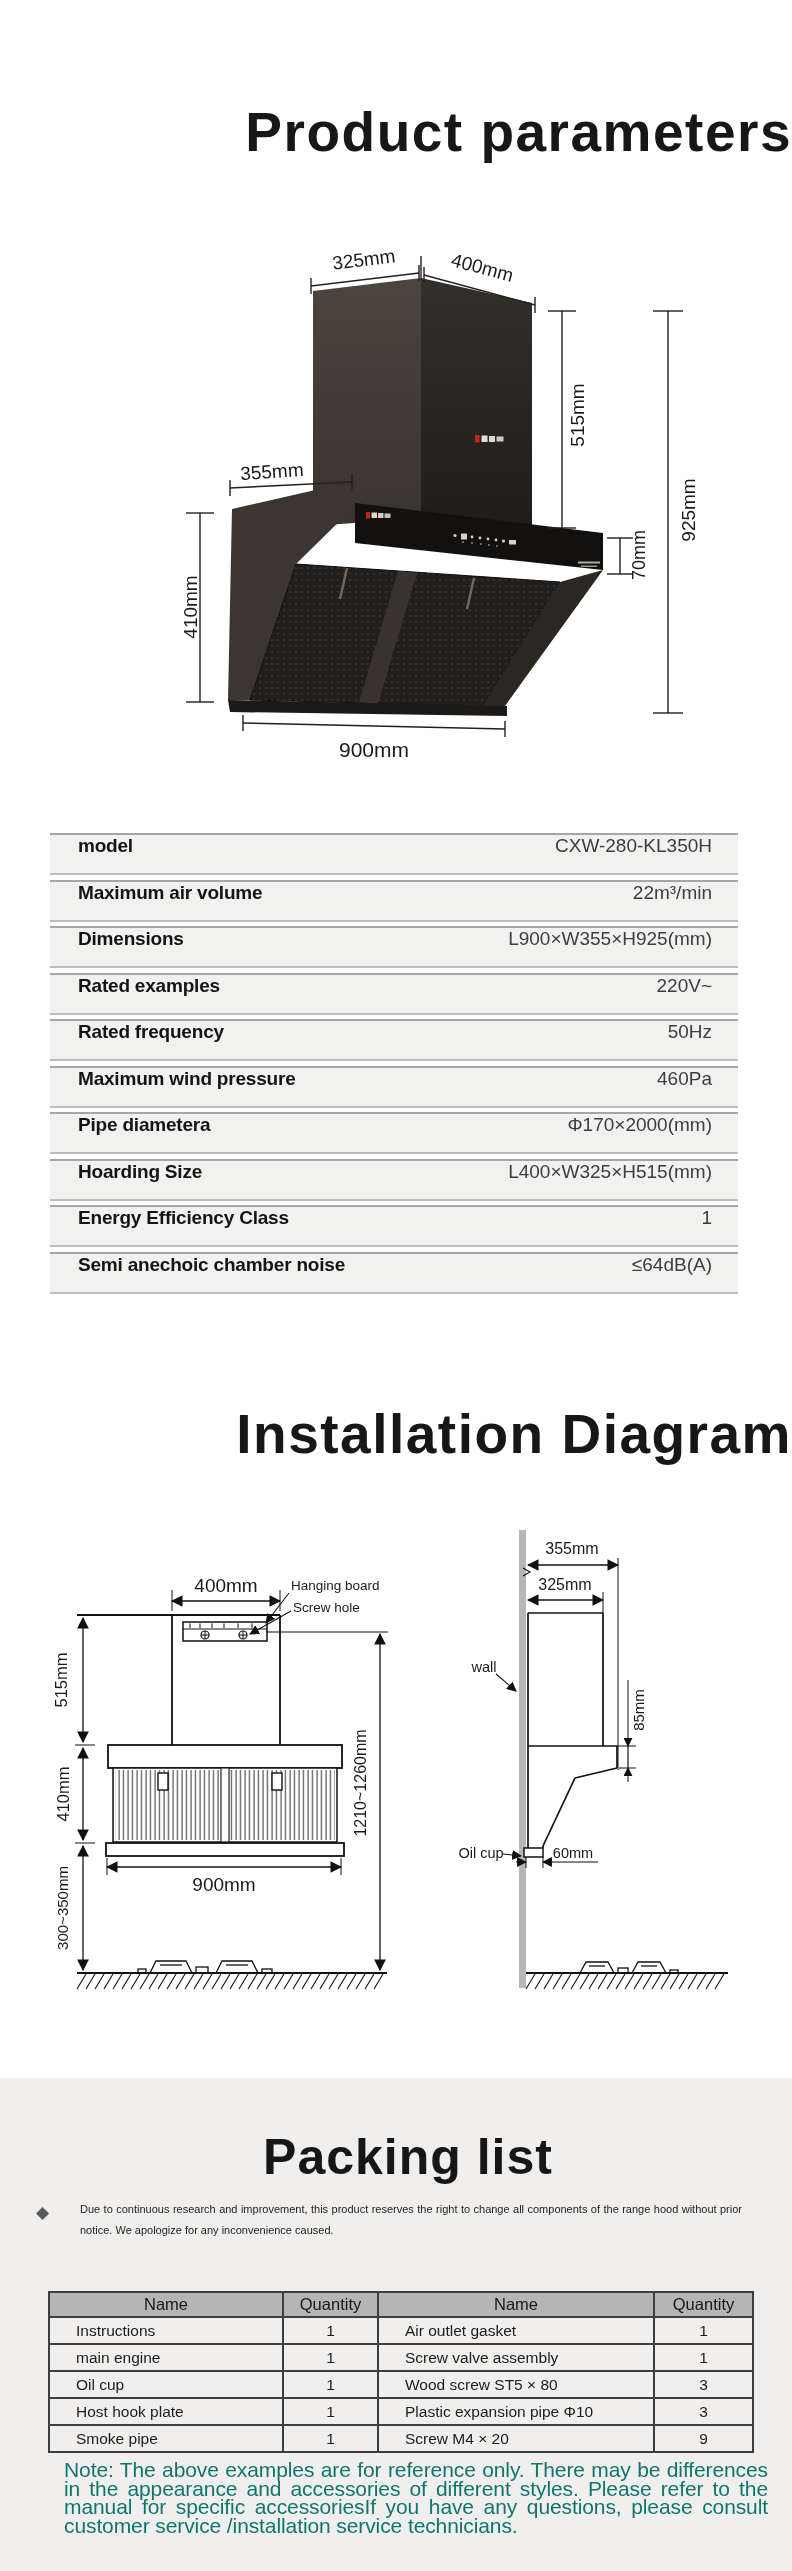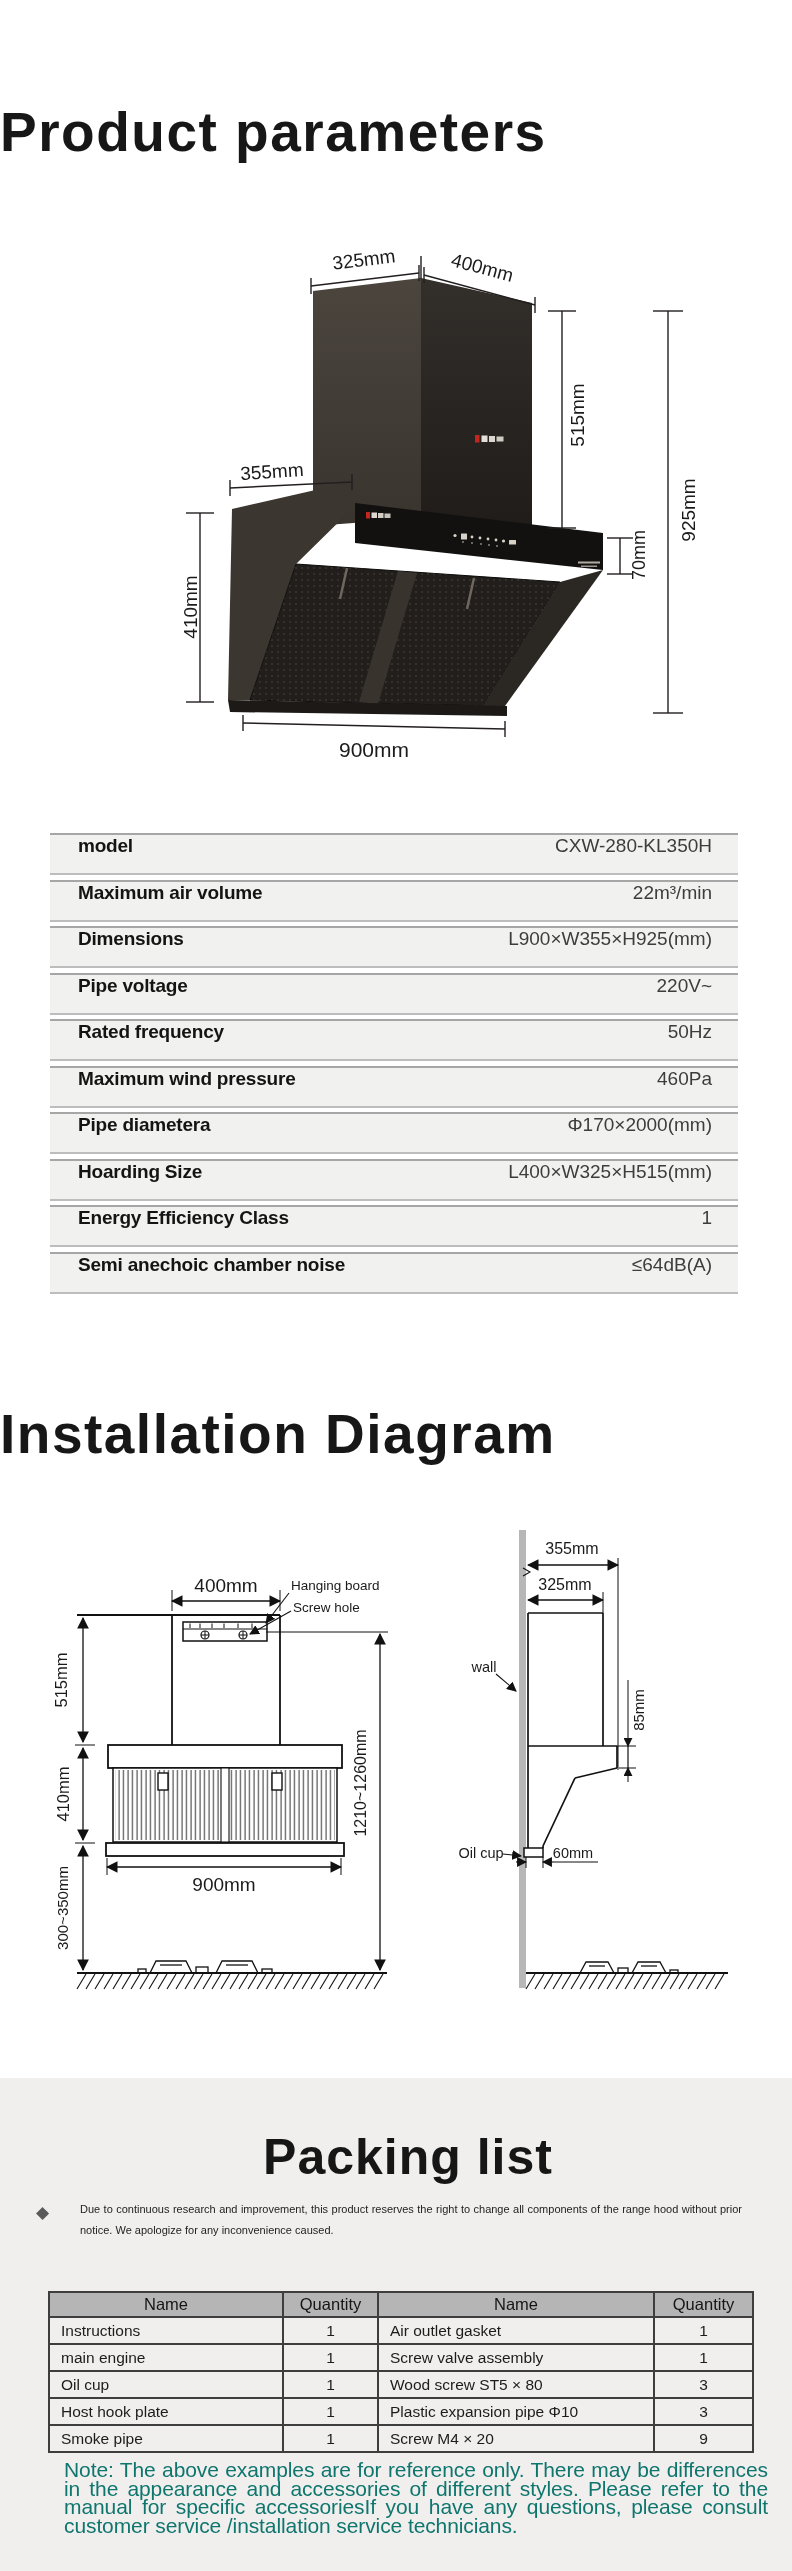--- a/index.html
+++ b/index.html
@@ -1,18 +1,18 @@
 <!DOCTYPE html>
 <html><head>
 <meta charset="utf-8">
 <style>
   html,body{margin:0;padding:0;background:#ffffff;}
   .page{position:relative;width:792px;height:2571px;margin:0 auto;background:#ffffff;
         font-family:"Liberation Sans",sans-serif;overflow:hidden;}
-  .big-title{position:absolute;left:0;width:100%;text-align:left;font-weight:bold;
+  .big-title{position:absolute;left:0;width:100%;text-align:right;font-weight:bold;
         color:#171717;letter-spacing:1.5px;}
   #title-product{top:100px;font-size:55px;}
   #title-install{top:1402px;font-size:55px;}
   svg text{font-family:"Liberation Sans",sans-serif;fill:#1b1b1b;}
   
   .spec-table{position:absolute;left:50px;top:833px;width:688px;}
   .spec-row{box-sizing:border-box;height:42px;margin-bottom:4.5px;background:#f1f1f0;
         border-top:2px solid #a6a6a6;border-bottom:2px solid #bdbdbd;
         display:flex;align-items:center;justify-content:space-between;padding:0 26px 16px 28px;}
   .spec-label{font-size:19px;font-weight:bold;color:#141414;letter-spacing:-0.2px;}
@@ -21,21 +21,21 @@
   .packing-section{position:absolute;left:0;top:2078px;width:792px;height:493px;background:#f0efee;}
   .packing-title{position:absolute;top:50px;left:0;width:100%;text-align:center;
         font-size:50px;font-weight:bold;color:#161616;letter-spacing:1px;padding-left:12px;}
   .bullet{position:absolute;left:36px;top:124px;font-size:17px;color:#5a5a5a;}
   .notice{position:absolute;left:80px;top:121px;width:662px;font-size:11px;line-height:21px;
         color:#232323;text-align:justify;}
   .pack-table{position:absolute;left:48px;top:213px;width:704px;border-collapse:collapse;table-layout:fixed;}
   .pack-table th{background:#b5b5b5;font-weight:400;font-size:16.5px;color:#161616;
         border:2px solid #3e3e3e;height:23px;padding:0;}
   .pack-table td{background:#f0efee;font-size:15.5px;color:#1c1c1c;border:2px solid #3e3e3e;
-        height:25px;padding:0 0 0 11px;}
+        height:25px;padding:0 0 0 26px;}
   .pack-table td.qty{text-align:center;padding:0;}
   .note{position:absolute;left:48px;top:383px;width:704px;font-size:21px;line-height:18.6px;
         color:#0f766e;text-align:justify;letter-spacing:-0.1px;margin-left:16px;}
 </style>
 </head>
 <body>
 
 <div class="page">
 
   <div class="big-title" id="title-product">Product parameters</div>
@@ -145,21 +145,21 @@
       </div>
     <div class="spec-row">
         <span class="spec-label">Maximum air volume</span>
         <span class="spec-value">22m³/min</span>
       </div>
     <div class="spec-row">
         <span class="spec-label">Dimensions</span>
         <span class="spec-value">L900×W355×H925(mm)</span>
       </div>
     <div class="spec-row">
-        <span class="spec-label">Pipe voltage</span>
+        <span class="spec-label">Rated examples</span>
         <span class="spec-value">220V~</span>
       </div>
     <div class="spec-row">
         <span class="spec-label">Rated frequency</span>
         <span class="spec-value">50Hz</span>
       </div>
     <div class="spec-row">
         <span class="spec-label">Maximum wind pressure</span>
         <span class="spec-value">460Pa</span>
       </div>

